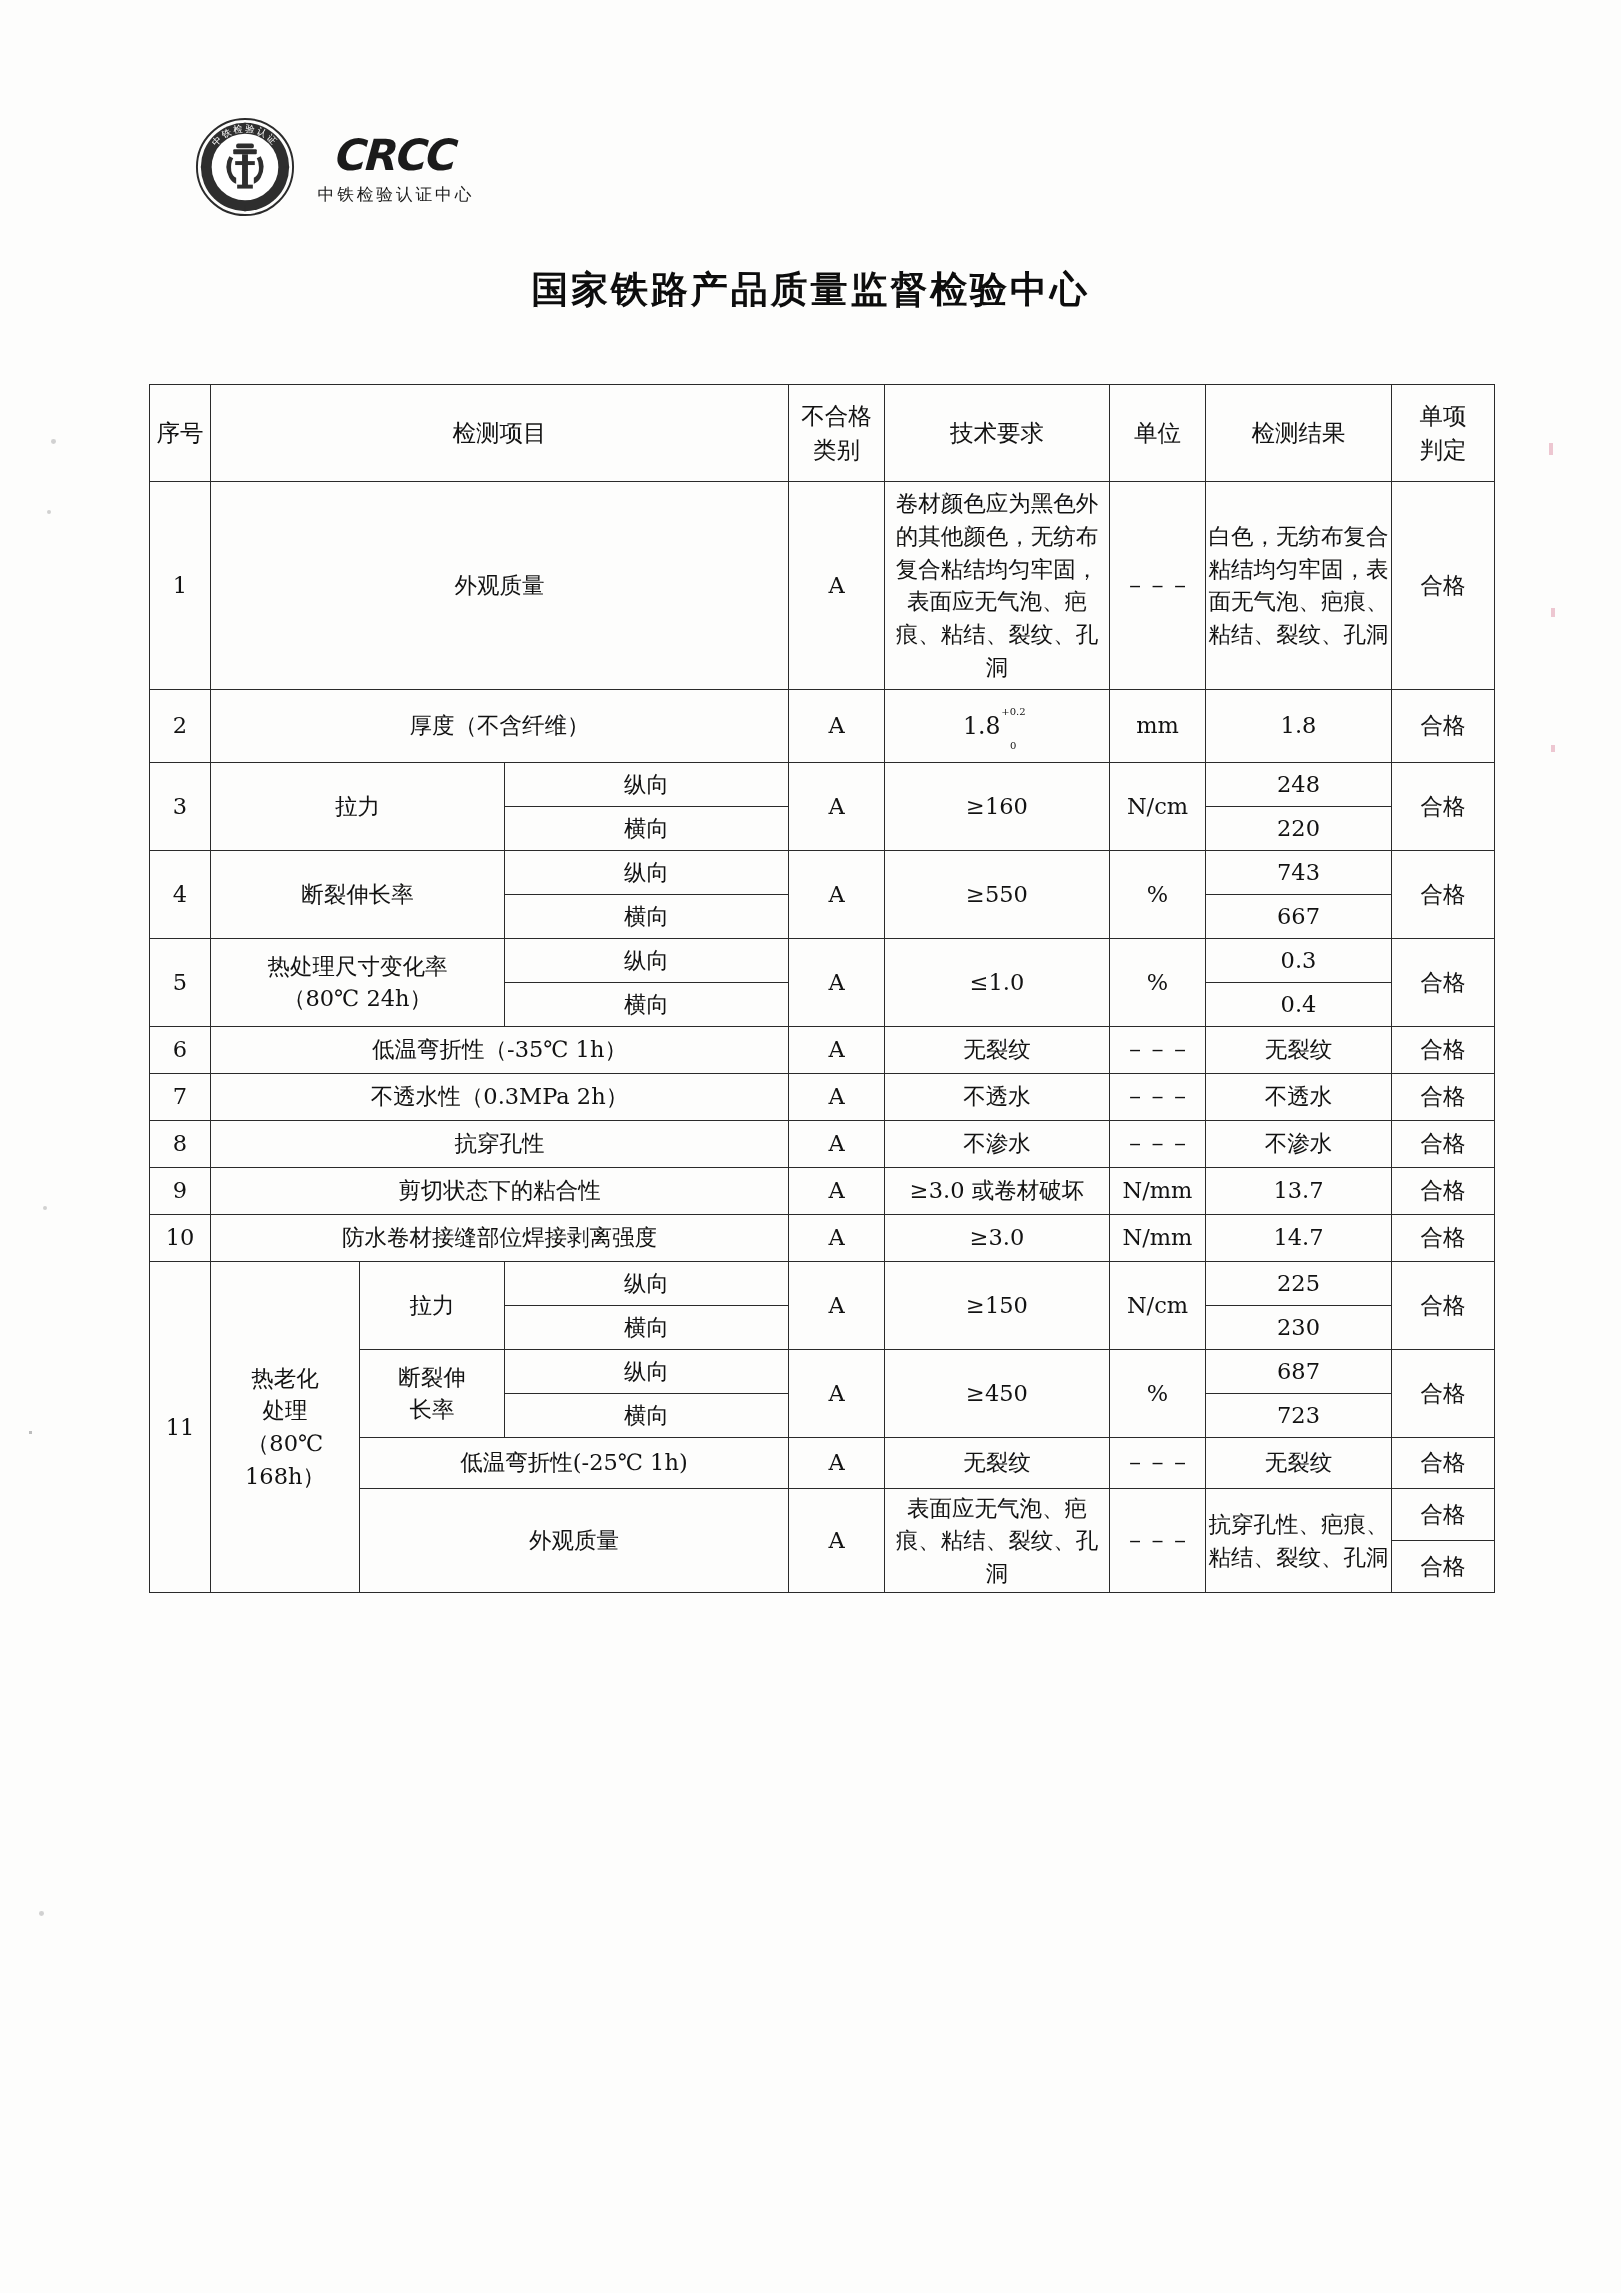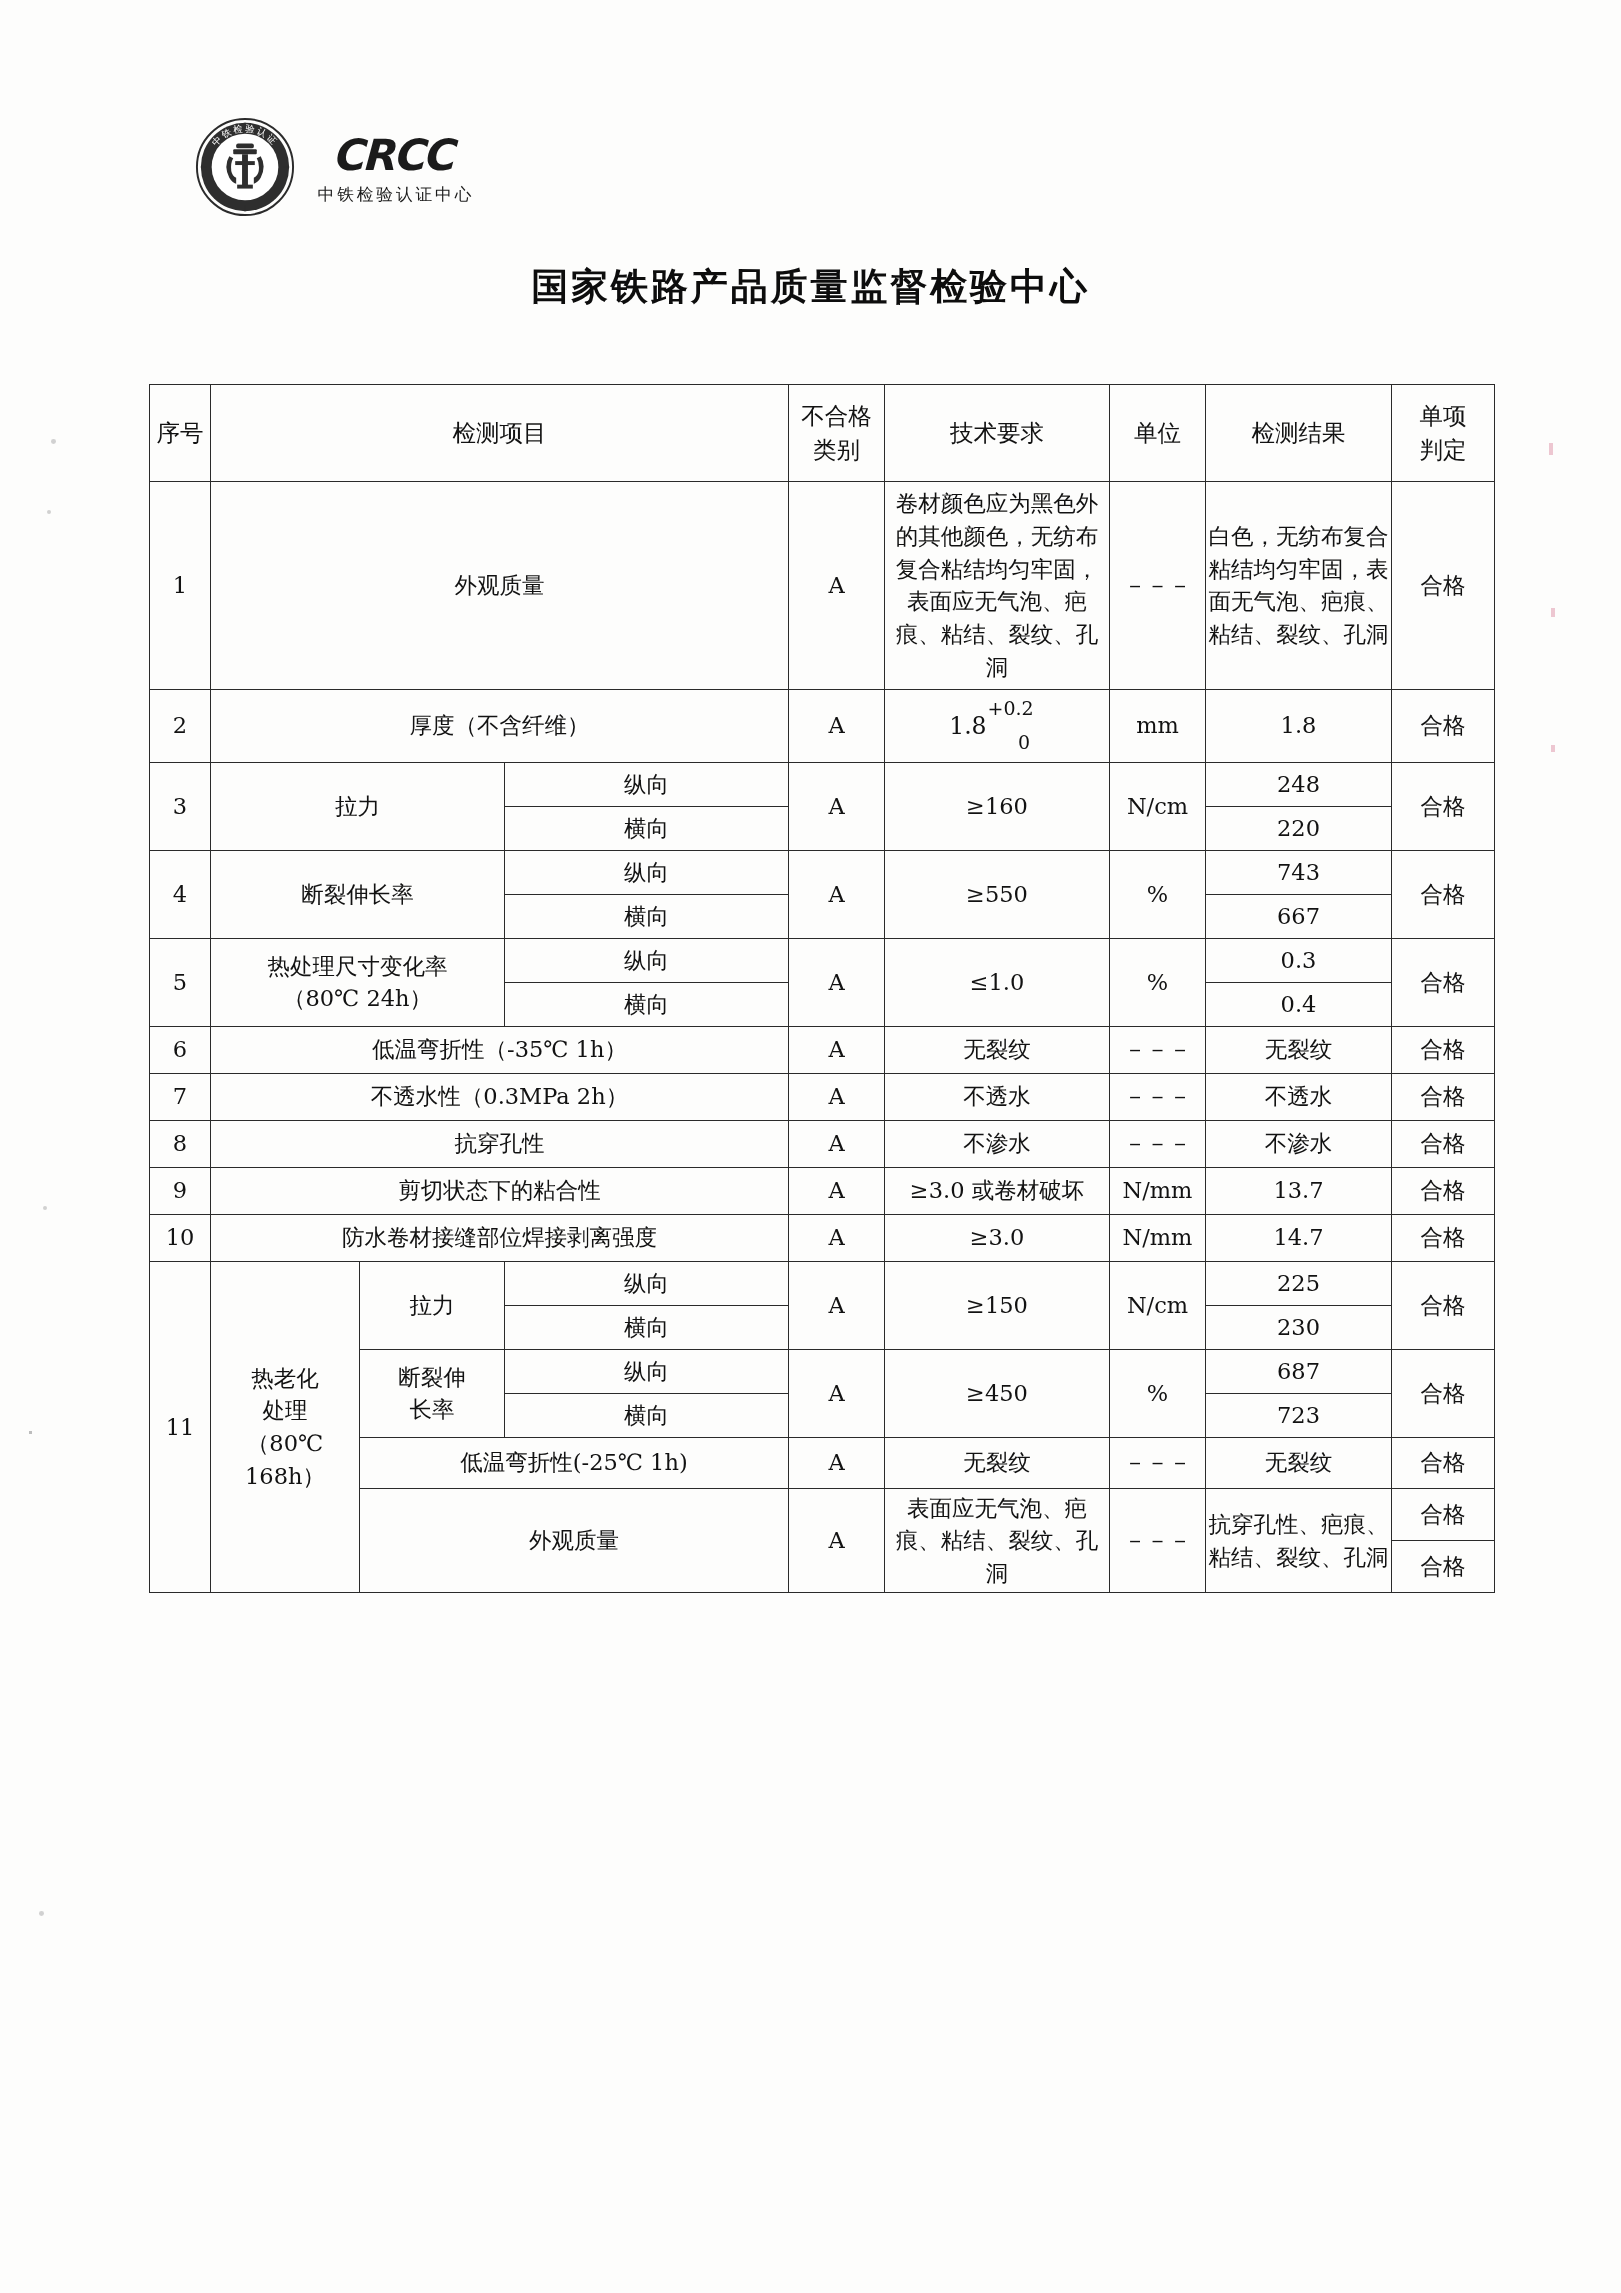--- a/index.html
+++ b/index.html
@@ -78,21 +78,21 @@
   }
 
   
   .titles {
     position: absolute;
     left: 0; right: 0;
     top: 263px;
     text-align: center;
   }
   .title-main {
-    font-family: Liberation Mono, monospace;
+    font-family: Liberation Serif, serif;
     font-weight: bold;
     font-size: 37px;
     letter-spacing: 2.9px;
     color: #0d0d0d;
     line-height: 1.45;
   }
 
   
   .tbl-wrap {
     position: absolute;
@@ -127,21 +127,21 @@
   }
   .small { font-size: 20.6px; margin-top: 45px; }
   .dash { letter-spacing: 0px; }
   .tol {
     display: inline-block;
     position: relative;
     font-size: 23.5px;
     white-space: nowrap;
   }
   .tol sup, .tol sub {
-    font-size: 19px;
+    font-size: 10px;
     line-height: 0;
     position: relative;
   }
   .tol sup { top: -9.8px; left: 1px; }
   .tol sub { bottom: -9.8px; left: -14.7px; }
 
   
   col.c-no     { width: 61px; }
   col.c-item1  { width: 149px; }
   col.c-item2  { width: 145px; }

